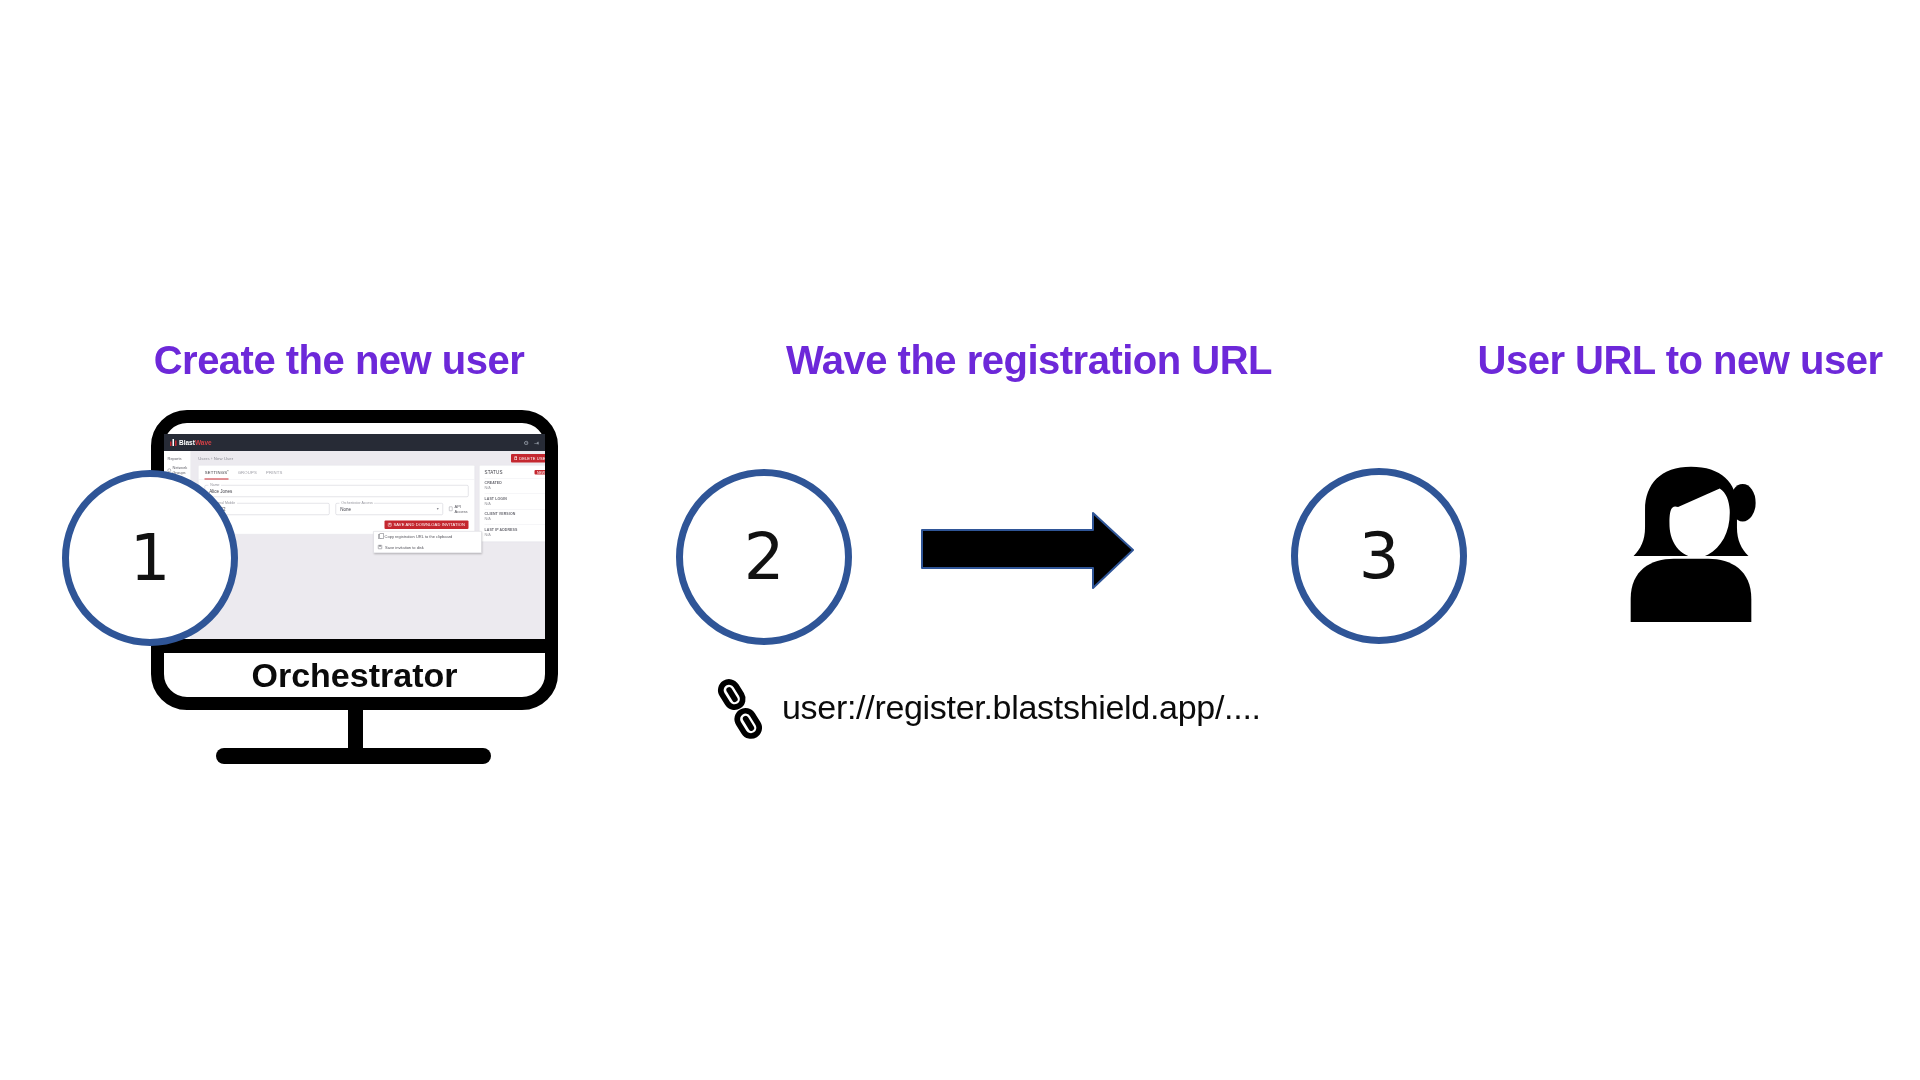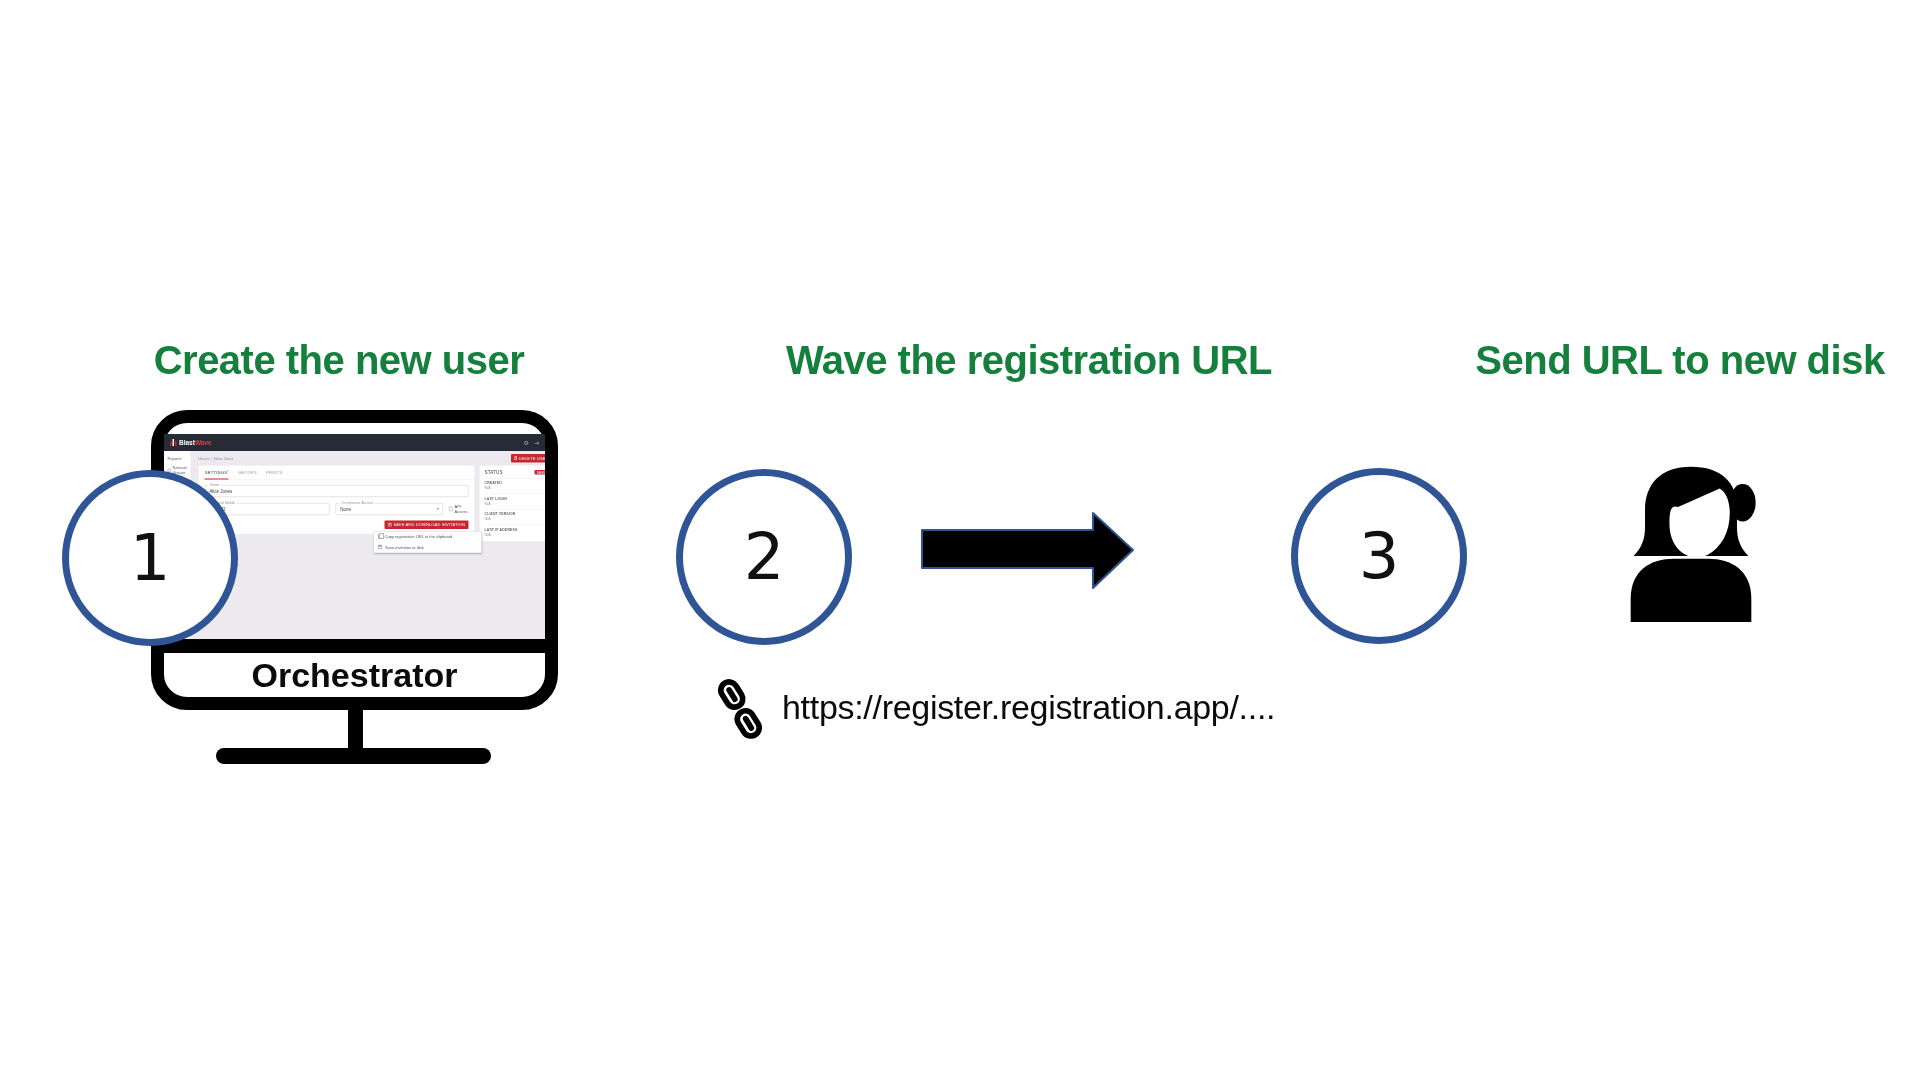--- a/index.html
+++ b/index.html
@@ -1,19 +1,19 @@
 <!DOCTYPE html>
 <html><head>
 <meta charset="utf-8">
 <style>
   * { box-sizing: border-box; margin: 0; padding: 0; }
   html,body { width:1920px; height:1080px; background:#fff; font-family:"Liberation Sans",sans-serif; overflow:hidden; }
 
   
-  .step-title { position:absolute; top:338px; font-size:40px; font-weight:600; color:#15803d; text-align:center; letter-spacing:-0.5px; }
+  .step-title { position:absolute; top:338px; font-size:40px; font-weight:600; color:#6d28d9; text-align:center; letter-spacing:-0.5px; }
   #t1 { left:104px; width:470px; }
   #t2 { left:779px; width:500px; }
   #t3 { left:1450px; width:460px; }
 
   
   .step-circle { position:absolute; width:176px; height:176px; border-radius:50%; background:#fff; border:7px solid #2f5597; z-index:5; display:flex; align-items:center; justify-content:center; }
   .step-circle span { font-family:"DejaVu Sans",sans-serif; font-size:64px; color:#111; }
   #c1 { left:62px;  top:470px; }
   #c2 { left:676px; top:469px; }
   #c3 { left:1291px; top:468px; }
@@ -85,21 +85,21 @@
   .arrow-svg { position:absolute; left:915px; top:505px; z-index:1; }
   .link-svg  { position:absolute; left:715px; top:676px; }
   .url-text  { position:absolute; left:782px; top:686px; font-size:34px; color:#0b0b0b; line-height:42px; letter-spacing:-0.3px; }
   .person-svg{ position:absolute; left:1618px; top:464px; }
 </style>
 </head>
 <body>
 
 <div id="t1" class="step-title">Create the new user</div>
 <div id="t2" class="step-title">Wave the registration URL</div>
-<div id="t3" class="step-title">Send URL to new disk</div>
+<div id="t3" class="step-title">User URL to new user</div>
 
 <div id="c1" class="step-circle">
     <span>1</span>
   </div>
 <div id="c2" class="step-circle">
     <span>2</span>
   </div>
 <div id="c3" class="step-circle">
     <span>3</span>
   </div>
@@ -233,20 +233,20 @@
 </svg>
 
 <svg class="link-svg" width="50" height="68" viewBox="0 0 48 66">
   <g fill="none" stroke="#000" stroke-width="5.5" stroke-linecap="round">
     <rect x="3" y="10" width="26" height="16" rx="8" transform="rotate(58 16 18)"></rect>
     <rect x="19" y="38" width="26" height="16" rx="8" transform="rotate(58 32 46)"></rect>
     <line x1="13.5" y1="13.5" x2="19" y2="22.5"></line>
     <line x1="29.5" y1="41.5" x2="35" y2="50.5"></line>
   </g>
 </svg>
-<div class="url-text">https://register.registration.app/....</div>
+<div class="url-text">user://register.blastshield.app/....</div>
 
 <svg class="person-svg" width="146" height="158" viewBox="0 0 100 110">
   <path d="M50,2 C29,2 18,14 18,32 L18,44 C18,53 15,59 10,64 L90,64 C85,59 82,53 82,44 L82,30 C82,13 71,2 50,2 Z" fill="#000"></path>
   <ellipse cx="86" cy="27" rx="9" ry="13" fill="#000"></ellipse>
   <path d="M35,41 C35,33 36,28 41,30 L70,17 C75,20 77,27 77,34 C77,48 71,58 62,63 C55,67 45,65 40,58 C36,52 35,47 35,41 Z" fill="#fff"></path>
   <path d="M8,110 L8,94 C8,74 22,66 38,66 L62,66 C78,66 92,74 92,94 L92,110 Z" fill="#000"></path>
 </svg>
 
 </body></html>

